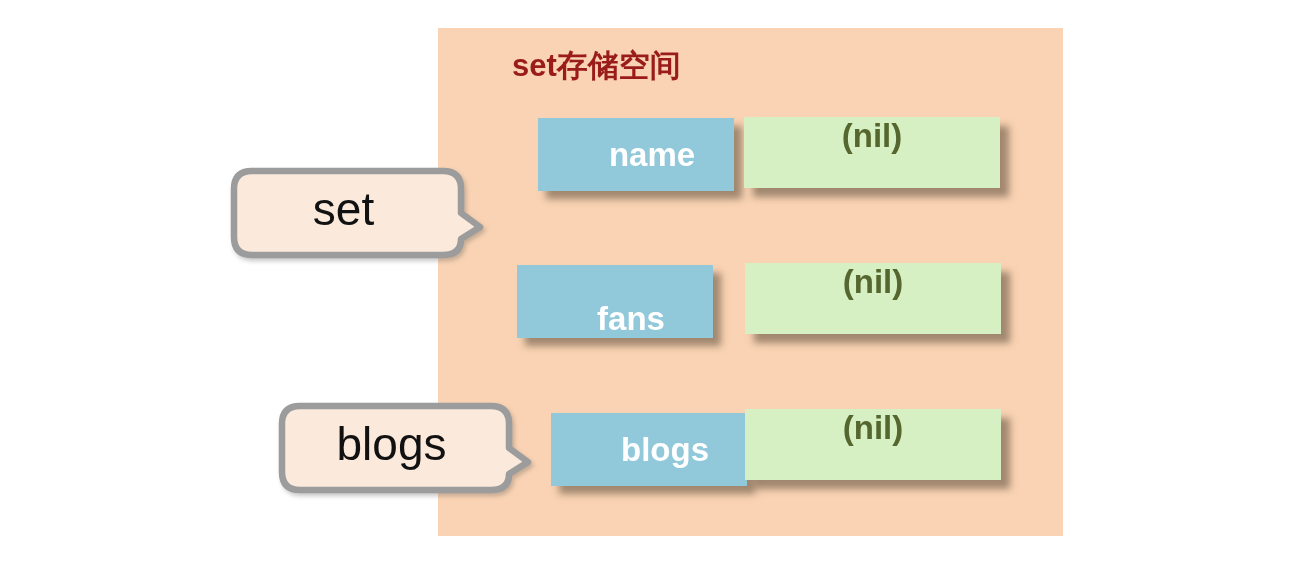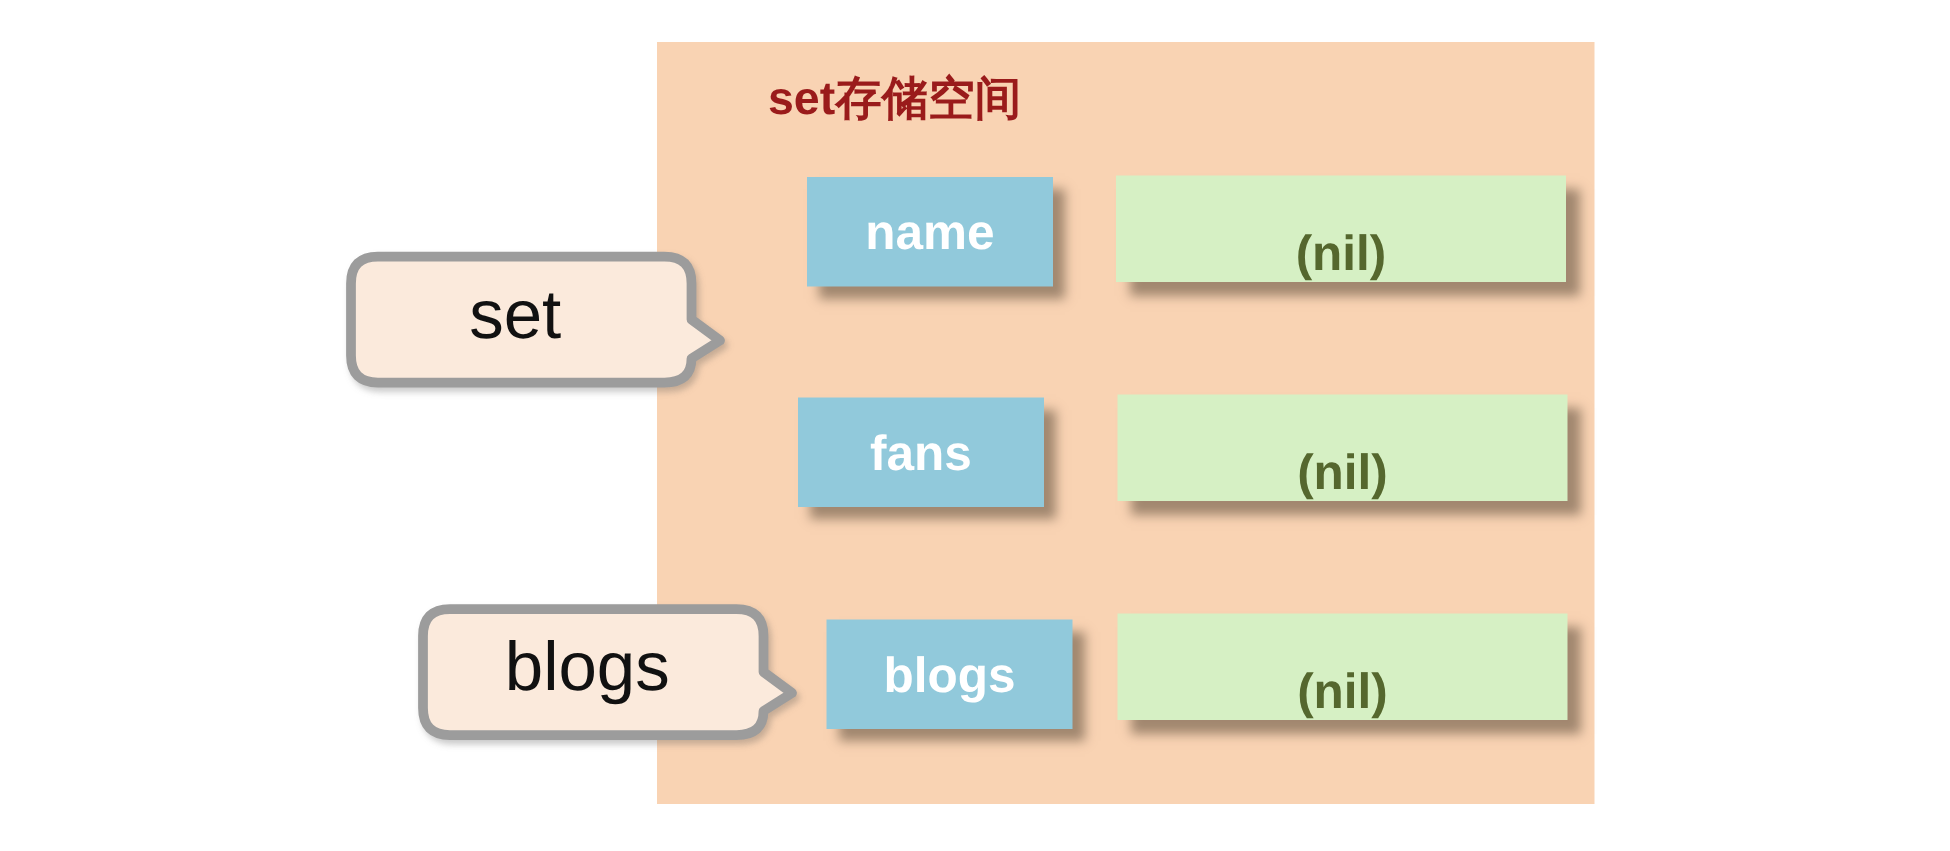--- a/index.html
+++ b/index.html
@@ -46,31 +46,32 @@
     width: 164px;
     height: 73px;
     background: var(--key-box-bg, #91C9DB);
     color: var(--key-box-text, #FFFFFF);
     font-size: 33px;
     font-weight: bold;
     display: flex;
     align-items: center;
     justify-content: center;
     box-shadow: 8px 8px 7px rgba(104, 85, 66, 0.60);
+    padding-left: 32px;
   }
   .value-box {
     position: absolute;
-    width: 300px;
+    width: 256px;
     height: 71px;
     background: var(--value-box-bg, #D6F0C4);
     color: var(--value-box-text, #55672E);
     font-size: 33px;
     font-weight: bold;
     display: flex;
-    align-items: flex-end;
+    align-items: flex-start;
     justify-content: center;
     box-shadow: 9px 9px 7px rgba(104, 85, 66, 0.60);
   }
   .bubble-svg {
     position: absolute;
     width: 256px;
     height: 94px;
     filter: drop-shadow(2px 3px 2px rgba(80, 80, 80, 0.30));
   }
   .bubble-svg path {
@@ -86,21 +87,21 @@
     display: flex;
     align-items: center;
     justify-content: center;
     font-size: 46px;
     line-height: 1;
     color: var(--bubble-text, #111111);
     padding-bottom: 4px;
     box-sizing: border-box;
   }
   .pos-key-0   { left: 498px; top: 118px; }
-  .pos-key-1   { left: 492px; top: 265px; }
+  .pos-key-1   { left: 477px; top: 265px; align-items: flex-end; }
   .pos-key-2   { left: 511px; top: 413px; }
   .pos-val-0   { left: 704px; top: 117px; }
   .pos-val-1   { left: 705px; top: 263px; }
   .pos-val-2   { left: 705px; top: 409px; }
   .pos-bub-set   { left: 190px; top: 167px; }
   .pos-bub-value { left: 238px; top: 402px; }
 </style>
 </head>
 <body>
 

